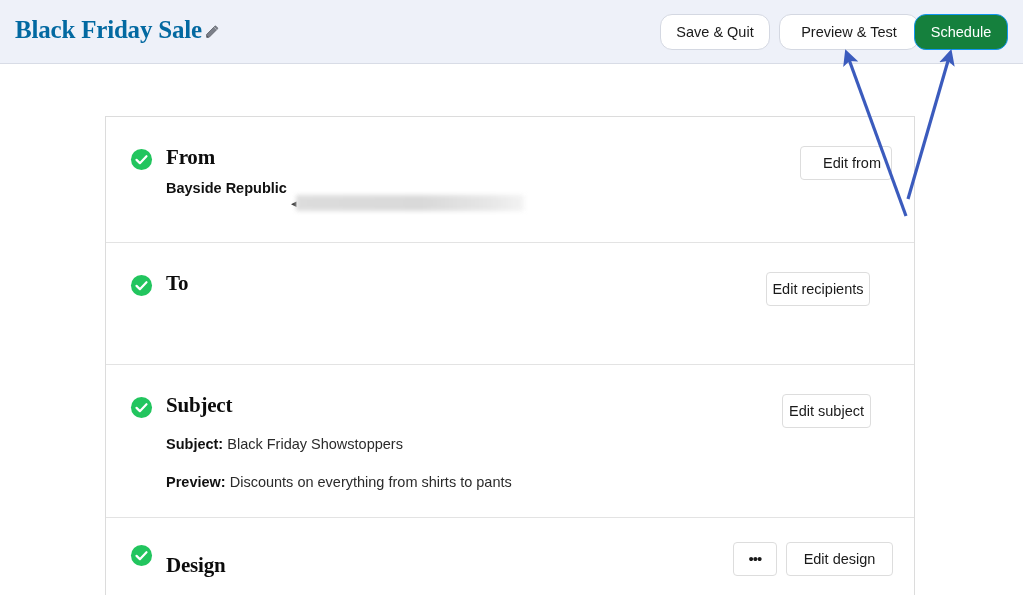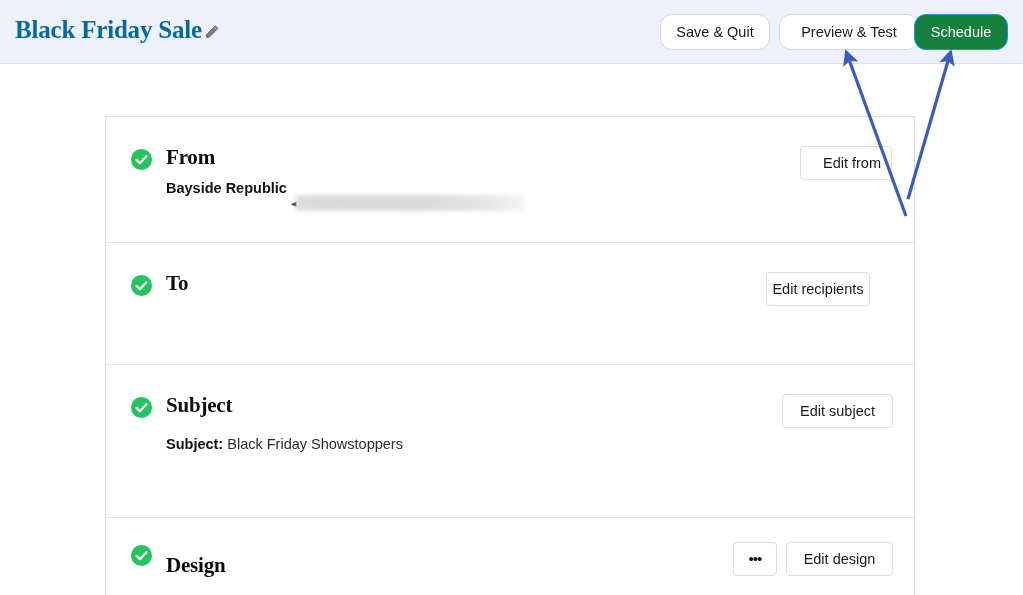--- a/index.html
+++ b/index.html
@@ -145,21 +145,21 @@
     color: #1a1a1a;
     display: flex;
     align-items: center;
     justify-content: center;
     cursor: pointer;
     white-space: nowrap;
     height: 34px;
   }
   #edit-from-button      { left: 694px; top: 29px; width: 92px; padding-left: 12px; }
   #edit-recipients-button{ left: 660px; top: 29px; width: 104px; }
-  #edit-subject-button   { left: 676px; top: 29px; width: 111px; }
+  #edit-subject-button   { left: 676px; top: 29px; width: 89px; }
   #edit-design-button    { left: 680px; top: 24px; width: 107px; }
   #design-more-button    { left: 627px; top: 24px; width: 44px; }
 
   #from-redaction {
     position: absolute;
     left: 190px;
     top: 78px;
     width: 228px;
     height: 16px;
     background: linear-gradient(90deg, #d8d8d8 0%, #d4d4d4 55%, #e4e4e4 85%, #f2f2f2 100%);
@@ -239,20 +239,24 @@
           <path d="M6.8 12.4 L10.3 15.8 L17.2 8.6" stroke="#ffffff" stroke-width="2.3" fill="none" stroke-linecap="round" stroke-linejoin="round"></path>
         </svg>
       </span>
       <div class="section-title">Subject</div>
       <div class="edit-btn" id="edit-subject-button">Edit subject</div>
     </div>
     <div class="section-body" style="padding-top:8px;">
       <div class="body-line" style="margin-bottom:16px;">
         <span class="lbl">Subject:</span>
         <span>Black Friday Showstoppers</span>
+      </div>
+      <div class="body-line">
+        <span class="lbl">Preview:</span>
+        <span>Discounts on everything from shirts to pants</span>
       </div>
     </div>
   </div>
 
   <div class="card-section" style="height:82px;border-bottom:none;">
     <div class="section-head">
       <span class="status-icon" style="top:26px;">
         <svg width="23" height="23" viewBox="0 0 24 24">
           <circle cx="12" cy="12" r="11" fill="#22c55e"></circle>
           <path d="M6.8 12.4 L10.3 15.8 L17.2 8.6" stroke="#ffffff" stroke-width="2.3" fill="none" stroke-linecap="round" stroke-linejoin="round"></path>

